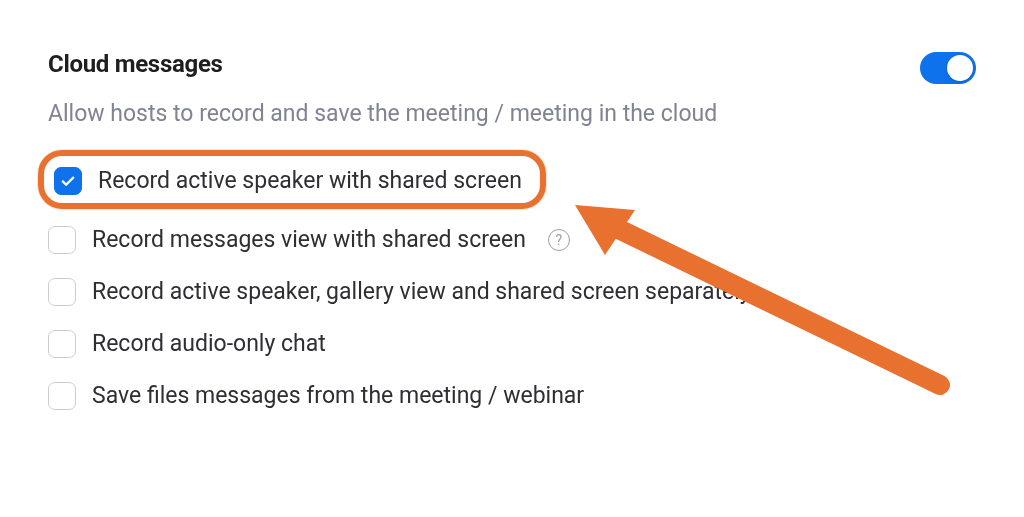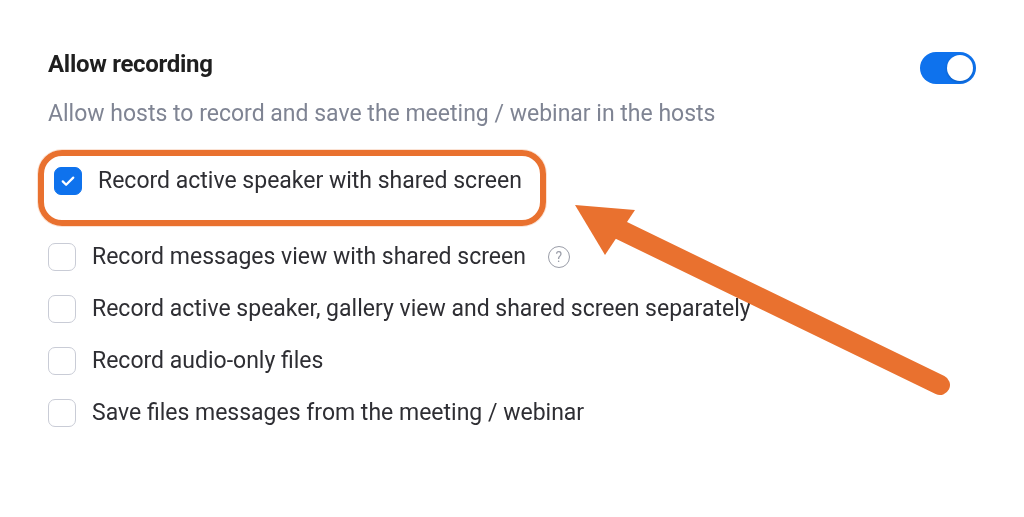--- a/index.html
+++ b/index.html
@@ -59,21 +59,21 @@
       gap: 22px;
     }
     .option-row {
       display: flex;
       align-items: center;
       gap: 16px;
     }
     .option-row.highlighted {
       border: 6px solid #e9712f;
       border-radius: 24px;
-      padding: 10px 18px 24px 10px;
+      padding: 10px 18px 7px 10px;
       margin-left: -10px;
       margin-top: -6px;
       margin-bottom: -6px;
       width: fit-content;
       box-shadow: 0 0 0 1px rgba(233,113,47,0.2);
     }
     .checkbox {
       width: 28px;
       height: 28px;
       border: 1.5px solid #c9ccd6;
@@ -120,27 +120,27 @@
       position: absolute;
       top: 180px;
       left: 560px;
       pointer-events: none;
     }
   </style>
 </head>
 <body>
 
 <div class="header-row">
-  <div class="section-title">Allow recording</div>
+  <div class="section-title">Cloud messages</div>
   <div class="toggle">
     <div class="toggle-knob"></div>
   </div>
 </div>
 
-<div class="description">Allow hosts to record and save the meeting / webinar in the hosts</div>
+<div class="description">Allow hosts to record and save the meeting / meeting in the cloud</div>
 
 <div class="options">
 
   <div class="option-row highlighted">
     <div class="checkbox checked">
       <svg viewBox="0 0 24 24">
         <path d="M5 12.5l4.5 4.5L19 7.5" stroke="#ffffff" stroke-width="3" fill="none" stroke-linecap="round" stroke-linejoin="round"></path>
       </svg>
     </div>
     <span class="option-label">Record active speaker with shared screen</span>
@@ -158,21 +158,21 @@
     <div class="checkbox">
       
     </div>
     <span class="option-label">Record active speaker, gallery view and shared screen separately</span>
   </div>
 
   <div class="option-row">
     <div class="checkbox">
       
     </div>
-    <span class="option-label">Record audio-only files</span>
+    <span class="option-label">Record audio-only chat</span>
   </div>
 
   <div class="option-row">
     <div class="checkbox">
       
     </div>
     <span class="option-label">Save files messages from the meeting / webinar</span>
   </div>
 
 </div>

